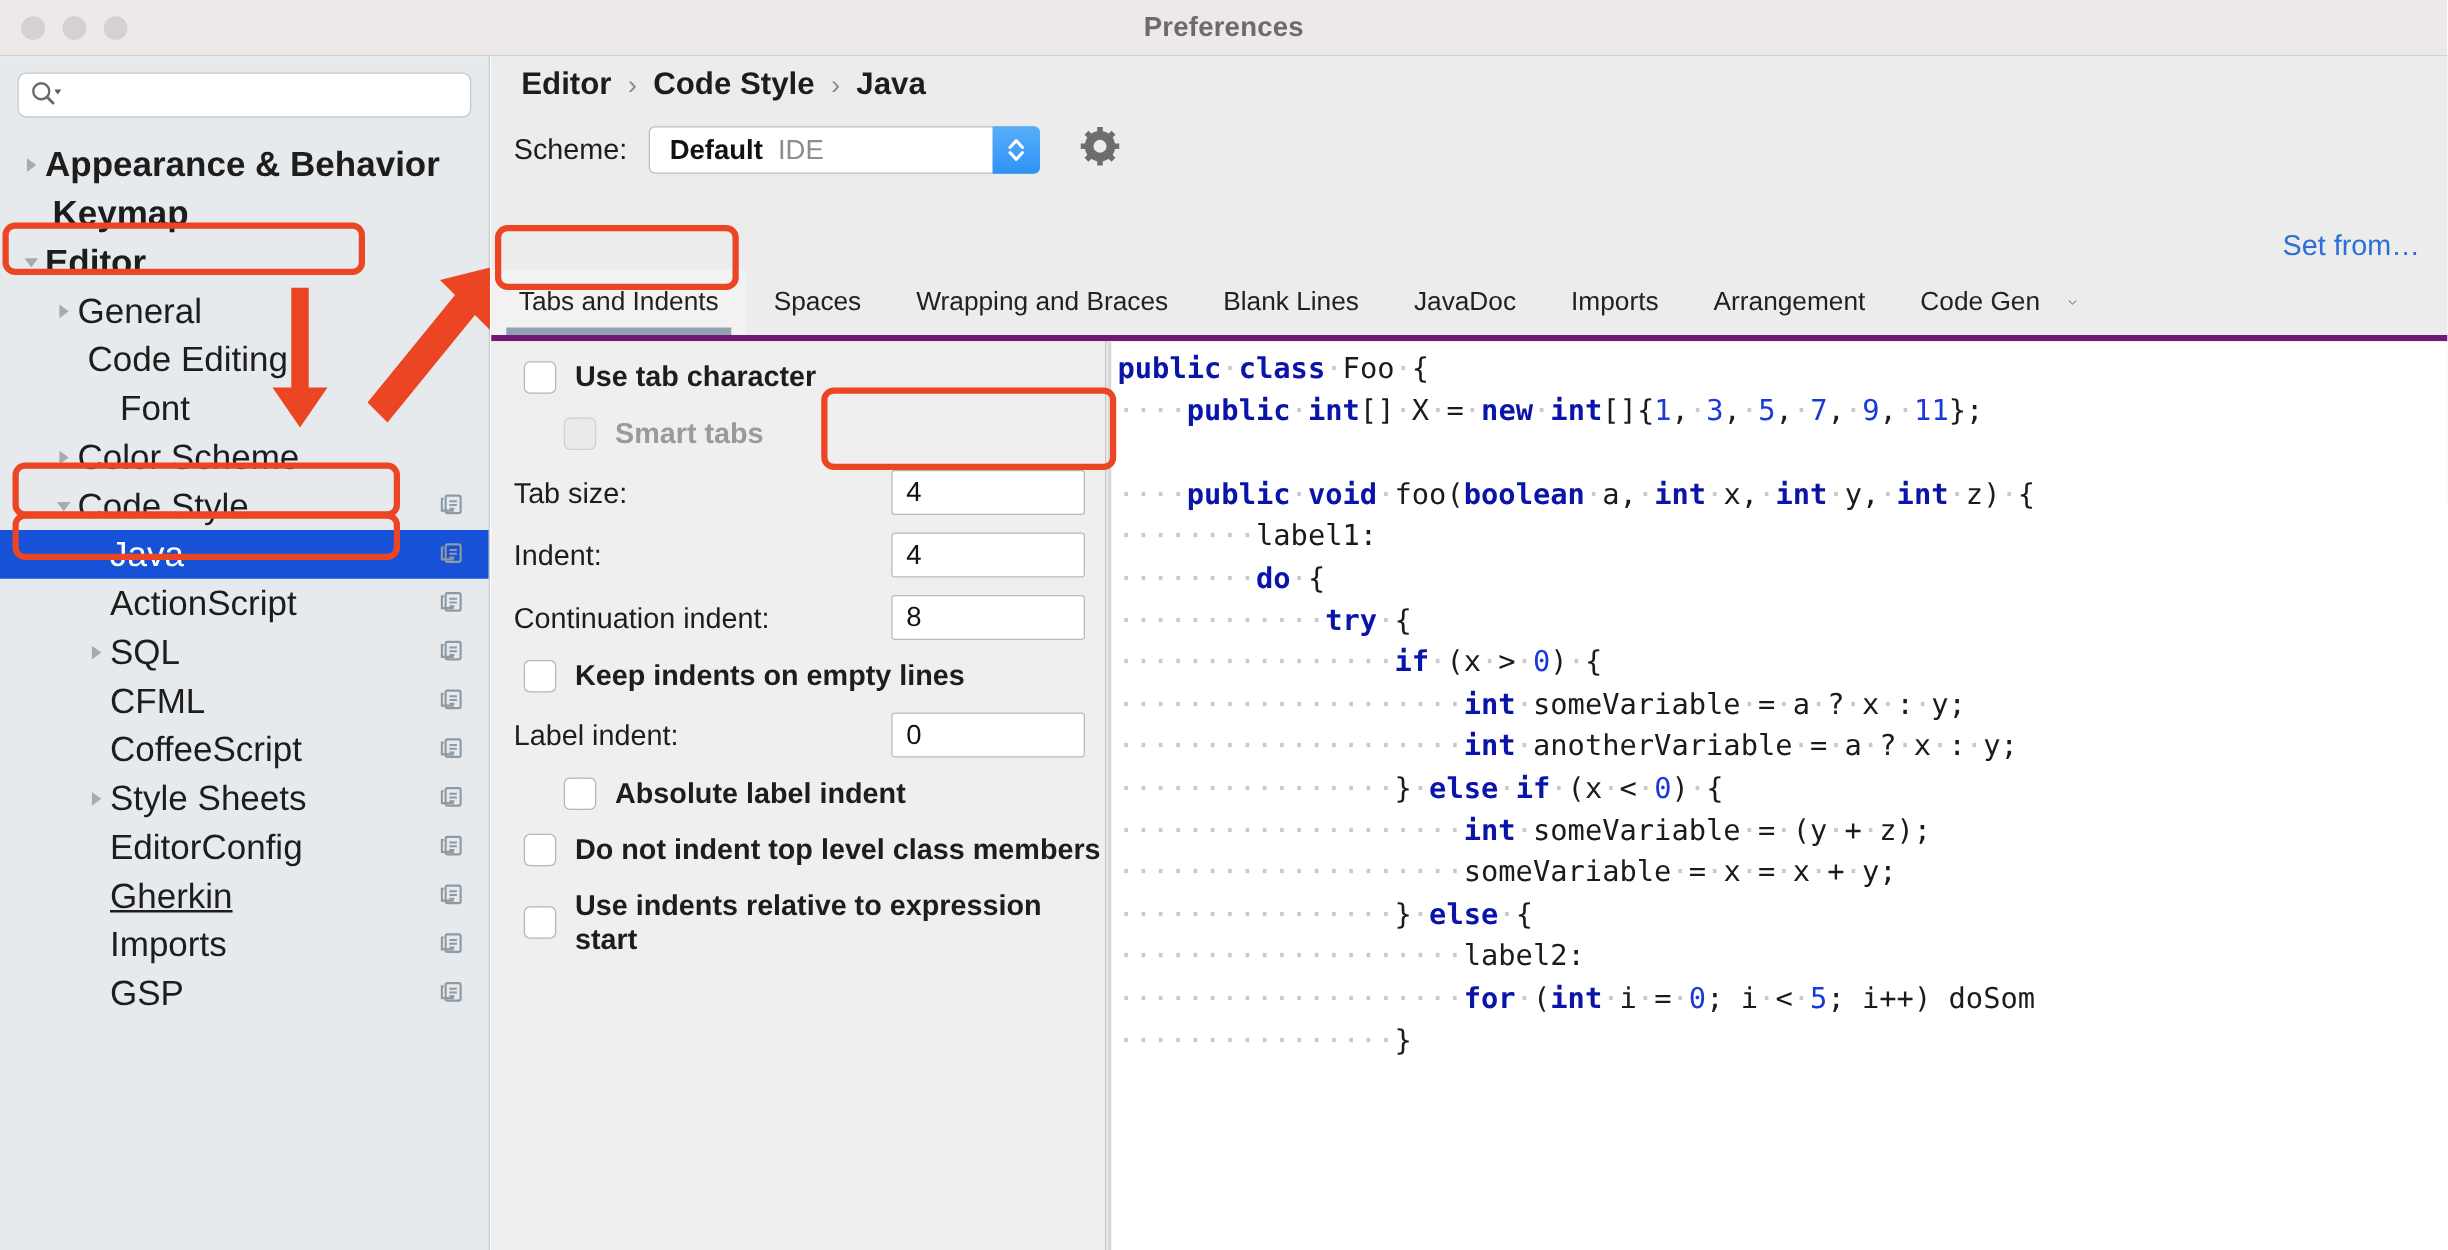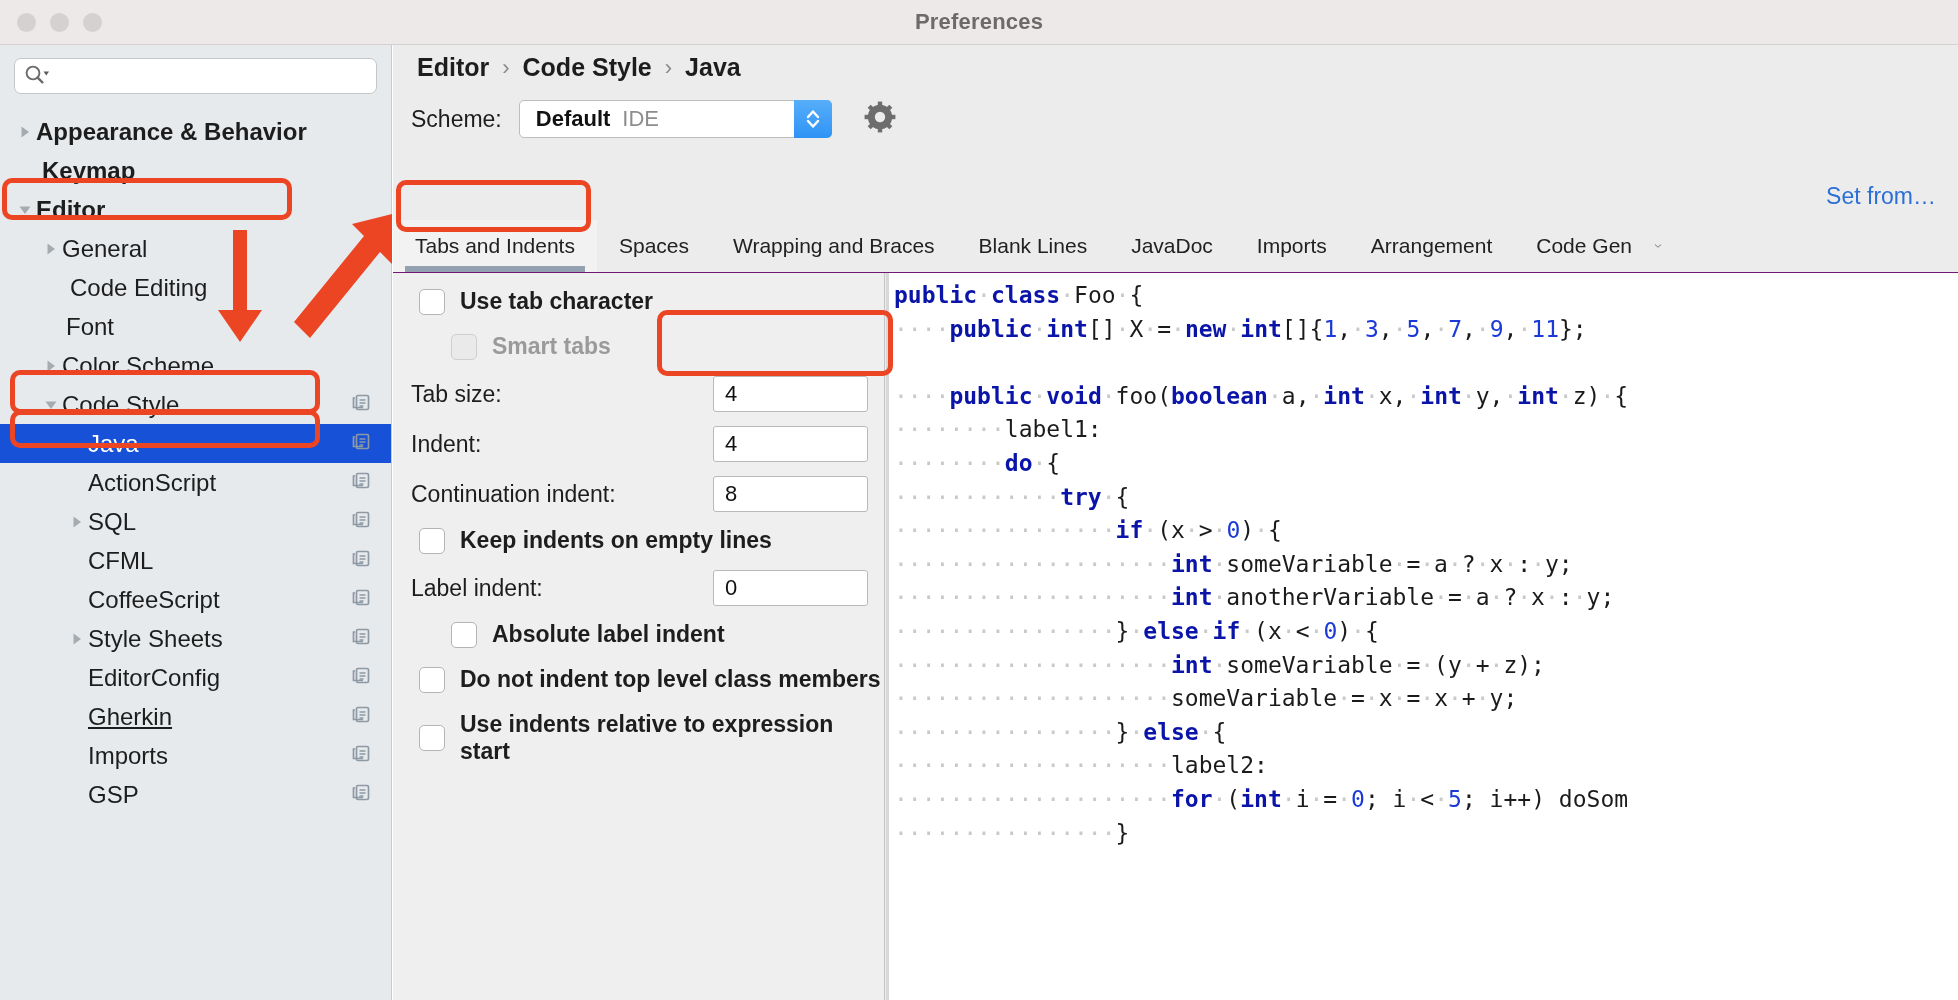--- a/index.html
+++ b/index.html
@@ -35,21 +35,21 @@
   }
   .search-wrap { padding: 13px 14px 0 14px; }
   .search-box {
     height: 36px; background: #fff; border: 1px solid #c6c6c6;
     border-radius: 7px; display: flex; align-items: center; padding: 0 9px;
   }
   .search-icon { display: block; }
   .tree { margin-top: 18px; }
   .tree-row {
     position: relative; height: 39px; display: flex; align-items: center;
-    font-size: 24px; color: #1d1d1d; white-space: nowrap;
+    font-size: 28px; color: #1d1d1d; white-space: nowrap;
   }
   .tree-row.bold { font-weight: bold; }
   .tree-row.selected { background: #1751d8; color: #ffffff; }
   .tw { width: 22px; height: 39px; display: flex; align-items: center; justify-content: center; flex: none; }
   .tw svg { display: block; }
   .lbl { display: block; }
   .copy-ico { position: absolute; right: 18px; top: 50%; transform: translateY(-50%); }
 
   
   .main {
@@ -84,21 +84,21 @@
   .gear { margin-left: 14px; }
 
   .setfrom {
     position: absolute; right: 22px; top: 138px;
     font-size: 23px; color: #2a6fd6;
   }
 
   
   .tabbar {
     position: absolute; left: 0; top: 176px; width: 1565px; height: 52px;
-    border-bottom: 1px solid #701a75;
+    border-bottom: 5px solid #701a75;
     display: flex; align-items: flex-end;
   }
   .tab {
     position: relative; height: 52px; padding: 0 22px;
     display: flex; align-items: center; justify-content: center;
     font-size: 21px; color: #212121; white-space: nowrap;
   }
   .tab.active { background: #f2f2f2; }
   .tab.active::after {
     content: ""; position: absolute; left: 12px; right: 12px; bottom: 0;
@@ -209,21 +209,21 @@
             <svg width="16" height="16" viewBox="0 0 16 16">
               <path d="M4.5 2.5 L12 8 L4.5 13.5 Z" fill="#a6abaf"></path>
             </svg>
           </span>
           <span class="lbl">General</span>
         </div>
         <div class="tree-row" style="padding-left: 48px;">
           <span class="tw"></span>
           <span class="lbl">Code Editing</span>
         </div>
-        <div class="tree-row" style="padding-left: 44px;">
+        <div class="tree-row" style="padding-left: 44px; margin-left: 30px;">
           <span class="tw"></span>
           <span class="lbl">Font</span>
         </div>
         <div class="tree-row" style="padding-left: 40px;">
           <span class="tw">
             <svg width="16" height="16" viewBox="0 0 16 16">
               <path d="M4.5 2.5 L12 8 L4.5 13.5 Z" fill="#a6abaf"></path>
             </svg>
           </span>
           <span class="lbl">Color Scheme</span>

